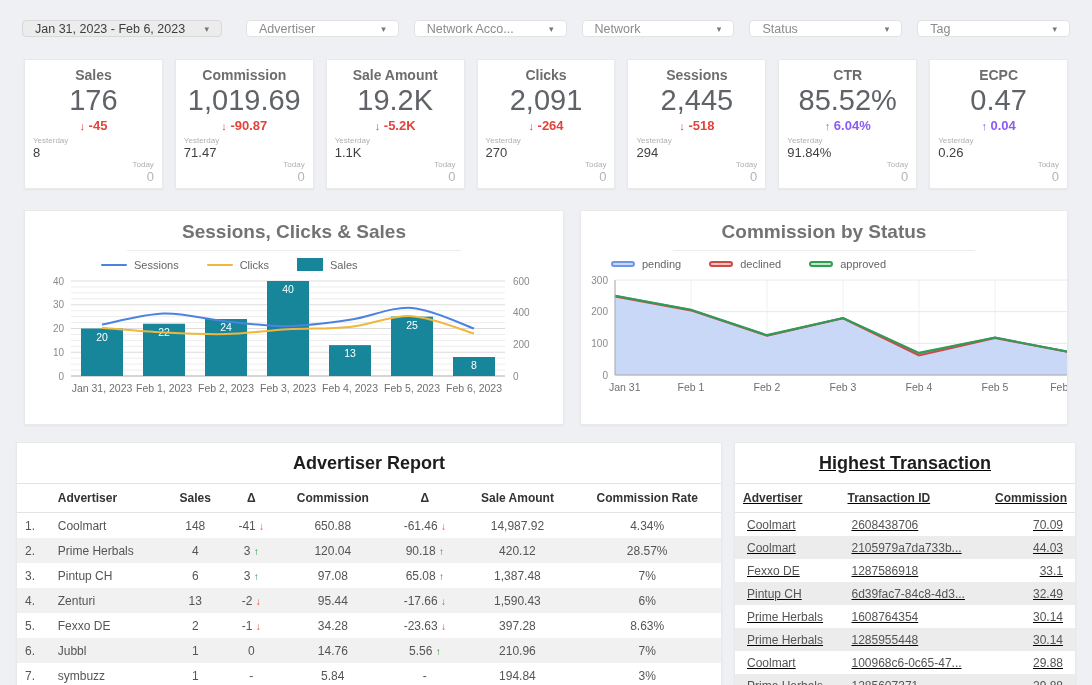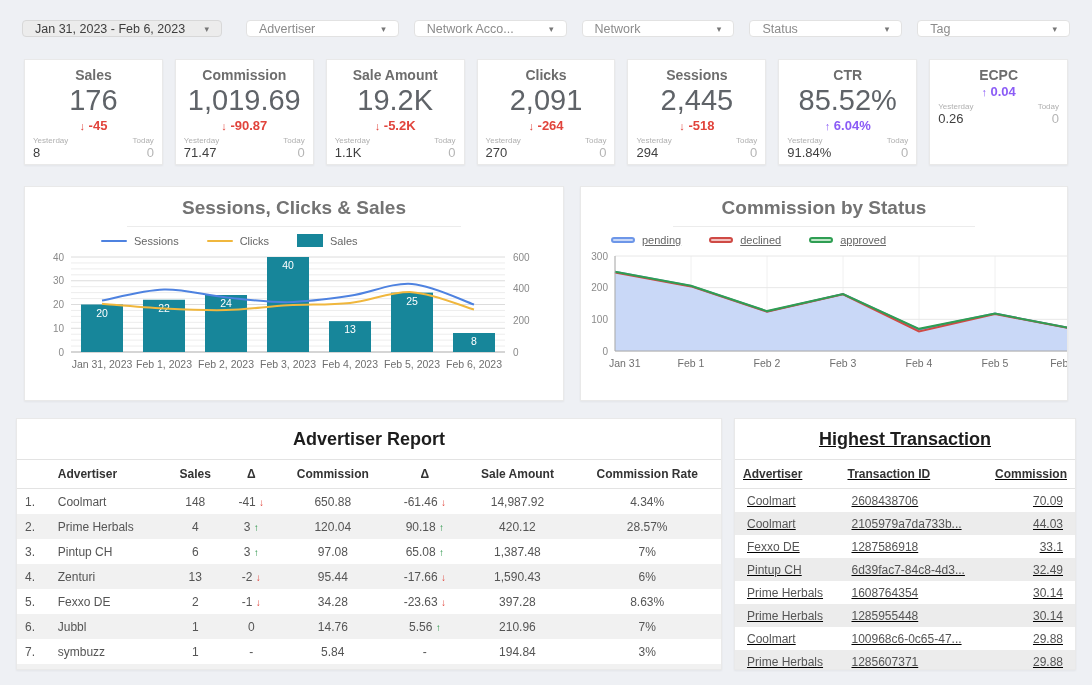--- a/index.html
+++ b/index.html
@@ -16,35 +16,35 @@
 
   
   .kpi-row { display:flex; gap:12px; margin:22px 24px 0; }
   .kpi { flex:1; background:#fff; border:1px solid #e9e9e9; box-shadow:0 1px 2px rgba(0,0,0,.05);
          padding:7px 8px 4px; text-align:center; }
   .kpi-title { font-size:14px; font-weight:bold; color:#6d6d6d; }
   .kpi-value { font-size:29px; color:#5f6368; margin-top:1px; }
   .kpi-delta { font-size:13px; font-weight:bold; margin-top:1px; }
   .kpi-delta.down { color:#e1443c; } .kpi-delta.up { color:#8b5cf6; }
   .kpi-delta .arr { font-size:11px; }
-  .kpi-foot { display:flex; justify-content:space-between; margin-top:3px; }
+  .kpi-foot { display:flex; justify-content:space-between; margin-top:3px;flex-direction:column; }
   .kpi-foot .half { text-align:left; } .kpi-foot .half.today { text-align:right; }
   .kpi-foot .lbl { font-size:8px; color:#b0b0b0; }
   .kpi-foot .val { font-size:13px; color:#3f3f3f; }
   .kpi-foot .today .val { color:#b5b5b5; }
 
   
   .charts-row { display:flex; gap:16px; margin:21px 24px 0; height:215px; }
   .panel { background:#fff; border:1px solid #e9e9e9; box-shadow:0 1px 2px rgba(0,0,0,.05); overflow:hidden; }
   .chart-panel-left { flex:0 0 540px; }
   .chart-panel-right { flex:1; }
   .chart-title { font-size:19px; font-weight:bold; color:#737373; text-align:center; padding-top:10px; }
   .chart-divider { width:62%; height:1px; background:#ececec; margin:7px auto 2px; }
   .legend { display:flex; gap:28px; padding:5px 0 2px 76px; font-size:11px; color:#666; align-items:center; }
-  .chart-panel-right .legend { padding-left:30px;text-decoration:underline; }
+  .chart-panel-right .legend { padding-left:30px; }
   .legend .item { display:flex; align-items:center; gap:7px; cursor:pointer; }
   .swatch-line { width:26px; height:2px; border-radius:1px; }
   .swatch-bar  { width:26px; height:13px; }
   .swatch-area { width:24px; height:6px; border-radius:3px; border:2px solid; }
 
   
   .tables-row { display:flex; gap:12px; margin:17px 16px 0; height:252px; }
   .table-panel-left { flex:0 0 706px; }
   .table-panel-right { flex:1;text-decoration:underline; }
   .tbl-title { font-size:18px; font-weight:bold; color:#1d1d1d; text-align:center; padding:10px 0 9px; }
@@ -178,20 +178,21 @@
             <div class="val">91.84%</div>
           </div>
           <div class="half today">
             <div class="lbl">Today</div>
             <div class="val">0</div>
           </div>
         </div>
       </div>
       <div class="kpi">
         <div class="kpi-title">ECPC</div>
+        <div class="kpi-value">0.47</div>
         <div class="kpi-delta up"><span class="arr">↑</span> 0.04</div>
         <div class="kpi-foot">
           <div class="half">
             <div class="lbl">Yesterday</div>
             <div class="val">0.26</div>
           </div>
           <div class="half today">
             <div class="lbl">Today</div>
             <div class="val">0</div>
           </div>

